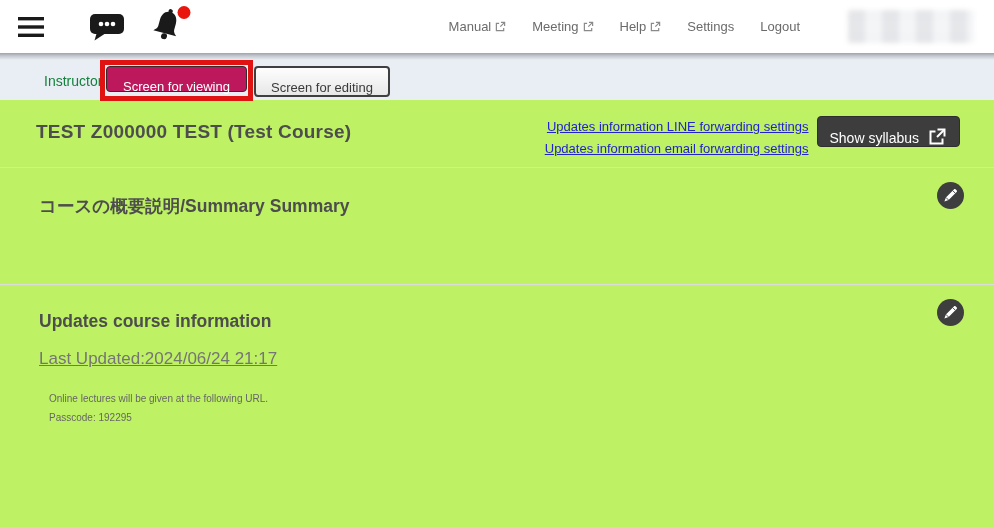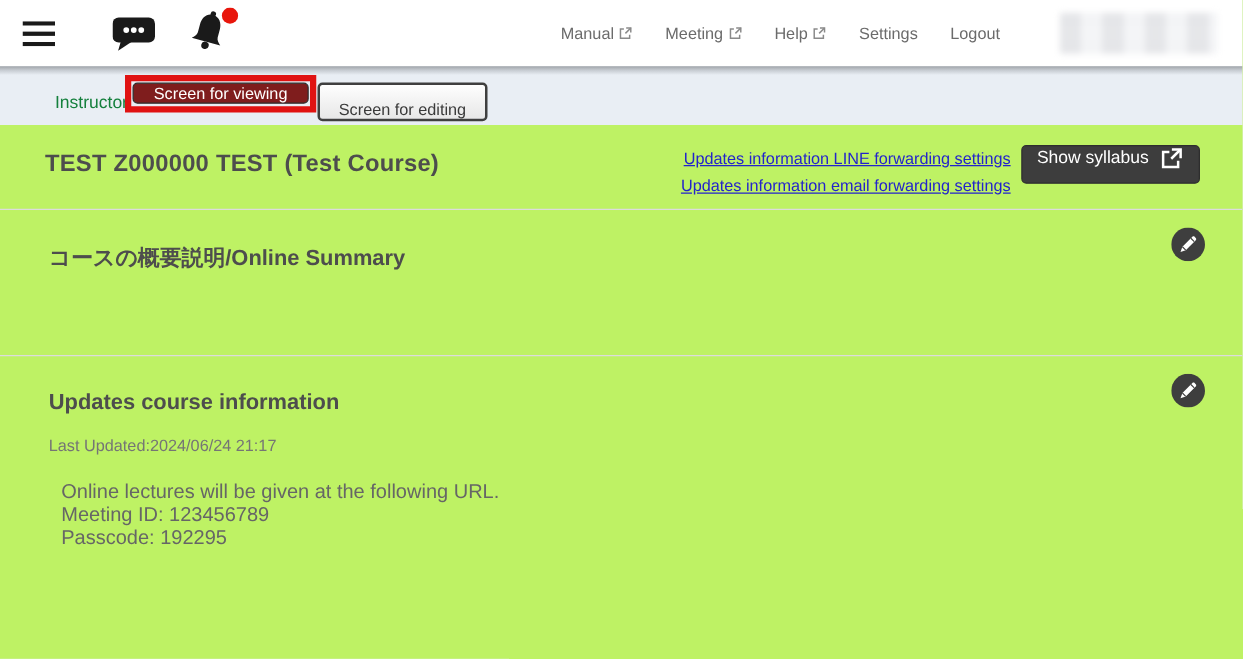--- a/index.html
+++ b/index.html
@@ -22,46 +22,46 @@
     filter: blur(2.5px); cursor:pointer; }
 
   
   .header-shadow { height:7px; flex:0 0 auto;
     background:linear-gradient(180deg,#9fa4a9 0%, #c6cbd1 45%, #e9eef4 100%); }
 
   
   .tabband { height:40px; position:relative; flex:0 0 auto; background:#e9eef4; z-index:5; }
   .role-label { position:absolute; left:44px; top:13px; font-size:14px; color:#15803d; }
   .annotation-box { position:absolute; left:100px; top:0; border:5px solid #e01212; padding:1px; background:transparent; }
-  .btn-dark { background:#7f1d1d; color:#fff; border:1px solid #2e2e2e; border-radius:4px;
-    font-size:13px; font-family:"Liberation Sans", sans-serif; padding:0 16px; height:17px; cursor:pointer; }
+  .btn-dark { background:#be185d; color:#fff; border:1px solid #2e2e2e; border-radius:4px;
+    font-size:13px; font-family:"Liberation Sans", sans-serif; padding:12px 16px; height:17px; cursor:pointer; }
   .btn-light { position:absolute; left:254px; top:6px; height:31px; padding:12px 15px;
     background:linear-gradient(180deg,#fefefe,#e7e7e7); color:#3a3a3a; border:2px solid #3f3f3f;
     border-radius:4px; font-size:13px; font-family:"Liberation Sans", sans-serif; cursor:pointer; }
 
   
   .sheet { background:#bef264; height:455px; flex:0 0 auto; }
 
   .title-row { display:flex; justify-content:space-between; height:68px; padding:0 34px 0 36px;
     border-bottom:1px solid #dcdcdc; }
   .course-title { font-size:19px; font-weight:bold; color:#4d4d4d; margin-top:21px; letter-spacing:.2px; }
   .right-cluster { display:flex; align-items:flex-start; margin-top:16px; gap:8px; }
   .links-col { display:flex; flex-direction:column; align-items:flex-end; gap:7px; font-size:13px; padding-top:3px; }
   .links-col a { color:#2323cc; text-decoration:underline; cursor:pointer; }
-  .syllabus-btn { height:31px; display:flex; align-items:flex-start; gap:9px; background:#3d3d3d; color:#fff;
+  .syllabus-btn { height:31px; display:flex; align-items:flex-end; gap:9px; background:#3d3d3d; color:#fff;
     border:1px solid #2e2e2e; border-radius:4px; padding:0 12px; font-size:14px;
     font-family:"Liberation Sans", sans-serif; cursor:pointer; }
 
   .section { position:relative; padding:26px 0 0 39px; }
   .section-1 { height:117px; border-bottom:1px solid #dcdcdc; }
   .section-2 { height:218px; }
   .section-heading { font-size:17.5px; font-weight:bold; color:#4d4d4d; }
   .edit-fab { position:absolute; right:30px; top:14px; background:none; border:none; cursor:pointer; }
-  .last-updated { margin-top:17px; font-size:13px; color:#757575; }
-  .body-text { margin:21px 0 0 10px; font-size:16px; color:#666; line-height:18.5px; }
+  .last-updated { margin-top:17px; font-size:17px; color:#757575;text-decoration:underline; }
+  .body-text { margin:21px 0 0 10px; font-size:10px; color:#666; line-height:18.5px; }
   .body-text p { margin:0; }
   .gap-before { margin-top:19px; }
 
   
   .bottom-shadow { height:4px; flex:0 0 auto;
     background:linear-gradient(180deg,#a9adb2 0%, #cdd2d8 60%, #e6ebf1 100%); }
   .footer-band { flex:1 1 auto; background:#e9eef4; }
 </style>
 </head>
 <body>
@@ -157,21 +157,21 @@
           <svg width="19" height="19" viewBox="0 0 19 19" fill="none" stroke="#fff" stroke-width="2">
             <path d="M7.5 4.5 H2.5 V16.5 H14.5 V11.5"></path>
               <path d="M9.5 2.5 H16.5 V9.5"></path>
               <path d="M16 3 L9 10"></path>
           </svg>
         </button>
       </div>
     </div>
 
     <div class="section section-1">
-      <h2 class="section-heading">コースの概要説明/Online Summary</h2>
+      <h2 class="section-heading">コースの概要説明/Summary Summary</h2>
       <button class="edit-fab">
         <svg width="27" height="27" viewBox="0 0 27 27">
           <circle cx="13.5" cy="13.5" r="13.5" fill="#3e3e3e"></circle>
           <path d="M7.4 19.6 L8.9 15.4 L16.9 7.4 C17.4 6.9 18.2 6.9 18.7 7.4 L19.6 8.3 C20.1 8.8 20.1 9.6 19.6 10.1 L11.6 18.1 L7.4 19.6 Z" fill="#fff"></path>
           <path d="M8.9 15.4 L11.6 18.1" stroke="#3e3e3e" stroke-width="0.9" fill="none"></path>
           <path d="M15.7 8.6 L18.4 11.3" stroke="#3e3e3e" stroke-width="0.9" fill="none"></path>
         </svg>
       </button>
     </div>
 
@@ -181,21 +181,20 @@
         <svg width="27" height="27" viewBox="0 0 27 27">
           <circle cx="13.5" cy="13.5" r="13.5" fill="#3e3e3e"></circle>
           <path d="M7.4 19.6 L8.9 15.4 L16.9 7.4 C17.4 6.9 18.2 6.9 18.7 7.4 L19.6 8.3 C20.1 8.8 20.1 9.6 19.6 10.1 L11.6 18.1 L7.4 19.6 Z" fill="#fff"></path>
           <path d="M8.9 15.4 L11.6 18.1" stroke="#3e3e3e" stroke-width="0.9" fill="none"></path>
           <path d="M15.7 8.6 L18.4 11.3" stroke="#3e3e3e" stroke-width="0.9" fill="none"></path>
         </svg>
       </button>
       <div class="last-updated">Last Updated:2024/06/24 21:17</div>
       <div class="body-text">
         <p>Online lectures will be given at the following URL.</p>
-        <p class="gap-before">Meeting ID: 123456789</p>
         <p>Passcode: 192295</p>
       </div>
     </div>
 
   </div>
 
   <div class="bottom-shadow"></div>
   <div class="footer-band"></div>
 
 </div>

